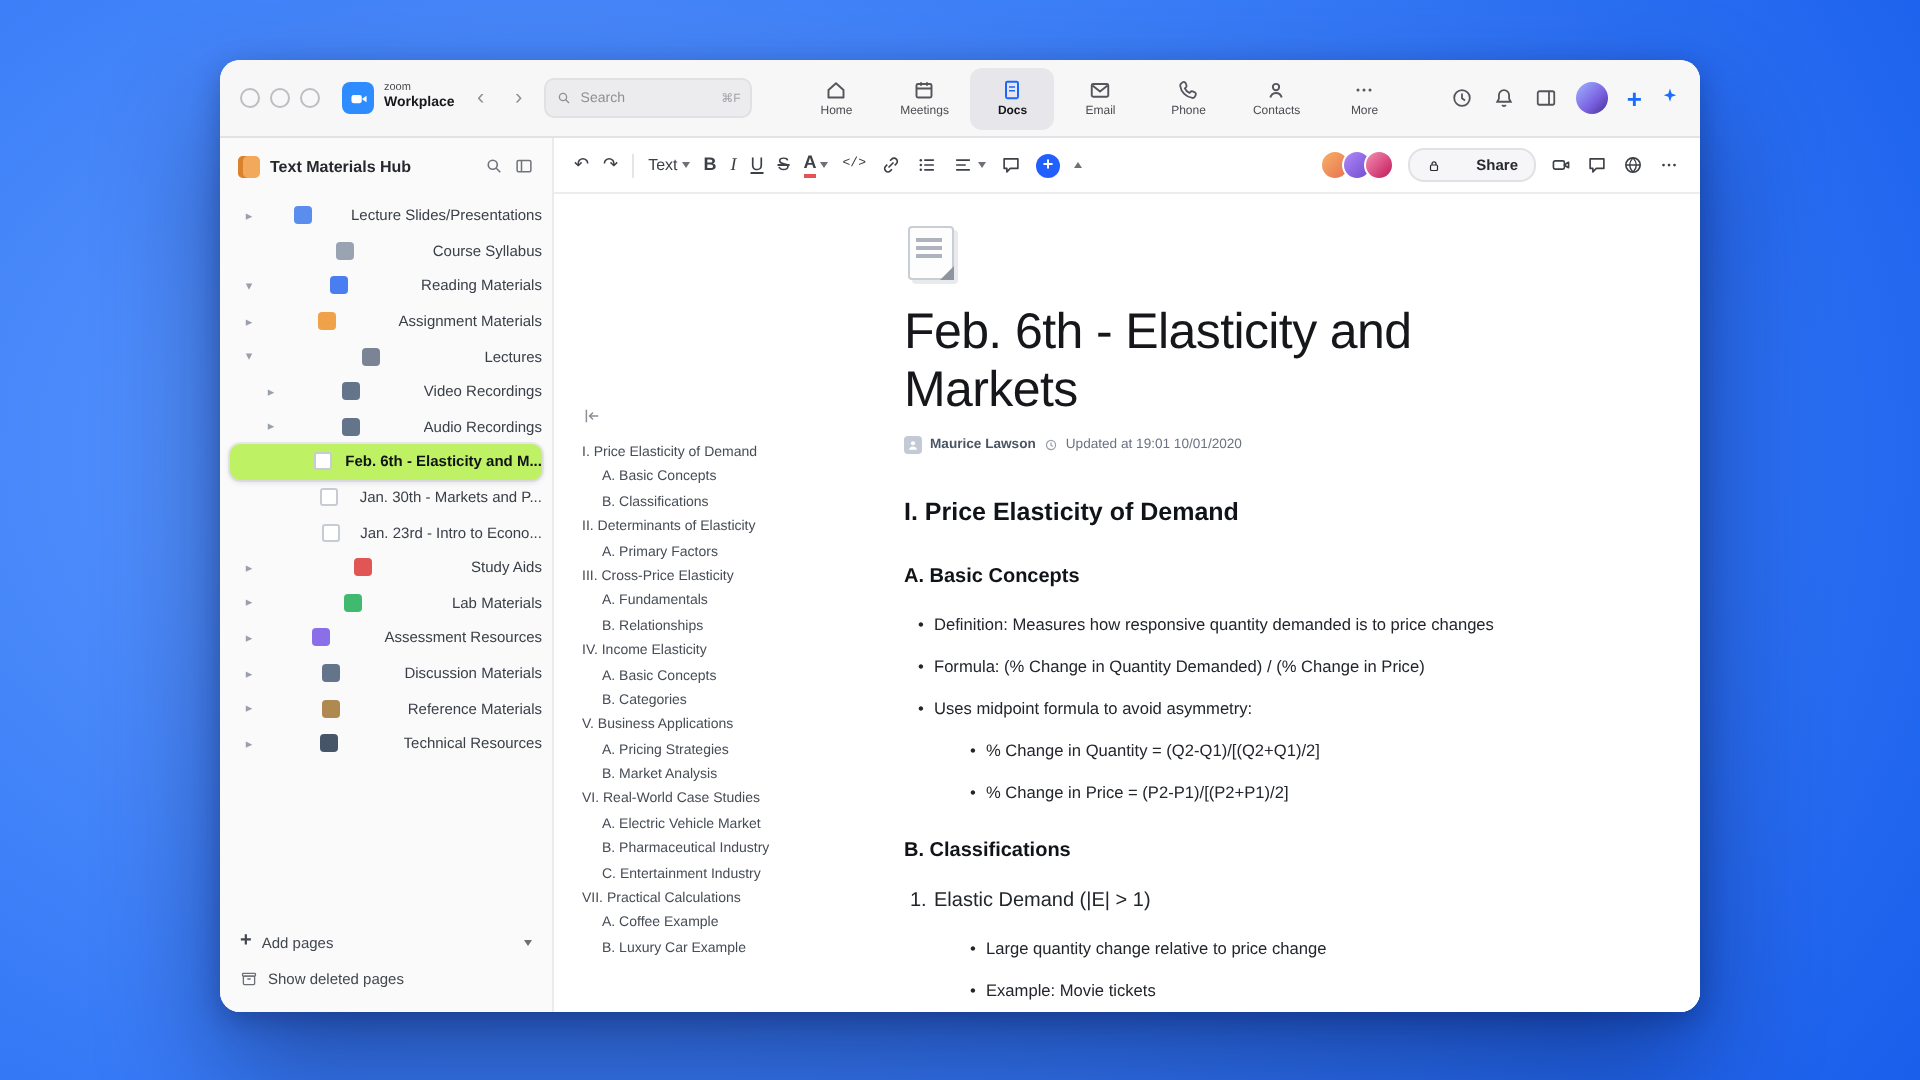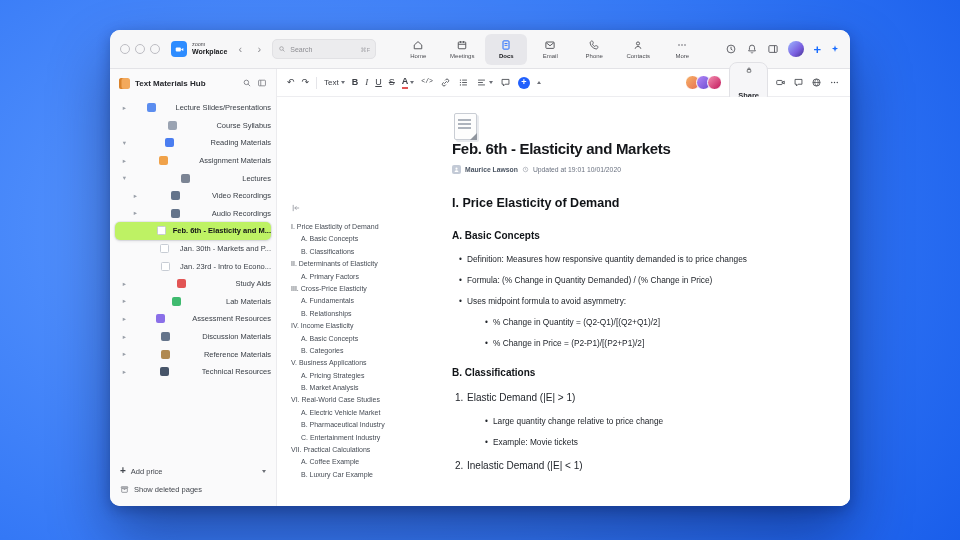--- a/index.html
+++ b/index.html
@@ -81,38 +81,38 @@
   .plus-circle{width:12px;height:12px;border-radius:50%;background:#2160fd;color:#fff;display:flex;align-items:center;justify-content:center;
     font-size:9px;font-weight:700;border:0;padding:0;line-height:1;}
   .tb-grow{margin-left:auto;display:flex;align-items:center;gap:7px;}
   .tavs{display:flex;align-items:center;}
   .tav{width:13px;height:13px;border-radius:50%;border:1.5px solid #fff;}
   .tav+.tav{margin-left:-4px;}
   .tav1{background:linear-gradient(135deg,#f7b267,#e76f51);}
   .tav2{background:linear-gradient(135deg,#b388f9,#6c4ccf);}
   .tav3{background:linear-gradient(135deg,#f48fb1,#c2185b);}
   .share-btn{display:flex;align-items:center;gap:17px;padding:3px 8px;border:1px solid #e1e1e5;border-radius:8px;background:#f6f6f8;
-    font-size:7.5px;font-weight:700;color:#27292e;flex-direction:column;}
+    font-size:7.5px;font-weight:700;color:#27292e;}
   .share-btn svg{width:8px;height:8px;}
   
   .doccanvas{flex:1;position:relative;background:#fff;min-height:0;overflow:hidden;}
   .outline{position:absolute;left:14px;top:106px;width:158px;}
   .outline-collapse{background:none;border:0;padding:0;color:#8b8f97;display:flex;}
   .outline-collapse svg{width:10px;height:10px;}
   .outline-list{margin-top:8px;}
   .outline-item{height:12.4px;font-size:7px;color:#464c55;white-space:nowrap;overflow:hidden;line-height:12.4px;}
   .outline-item[data-level="1"]{padding-left:10px;}
   .doc-body{position:absolute;left:175px;top:16px;width:332px;}
   .doc-icon{width:21px;height:25px;background:#fdfdfd;border:1px solid #c9cdd4;border-radius:2px;position:relative;margin-left:2px;
     box-shadow:2px 2px 0 #e8eaee;}
   .doc-icon::before{content:"";position:absolute;left:3px;top:5px;width:13px;height:1.6px;background:#aeb4bd;
     box-shadow:0 4px 0 #aeb4bd, 0 8px 0 #aeb4bd;}
   .doc-icon::after{content:"";position:absolute;right:-1px;bottom:-1px;width:0;height:0;
     border-left:7px solid transparent;border-bottom:7px solid #8f959e;}
-  .doc-title{font-size:15px;font-weight:700;letter-spacing:-.3px;color:#15171b;}
+  .doc-title{margin-top:12px;font-size:25px;font-weight:400;letter-spacing:-.3px;color:#15171b;}
   .byline{margin-top:8px;display:flex;align-items:center;gap:4px;font-size:6.8px;color:#6b7280;}
   .byline-avatar{width:9px;height:9px;border-radius:2px;background:#c3cad6;display:flex;align-items:center;justify-content:center;color:#fff;}
   .byline-avatar svg{width:7px;height:7px;}
   .byline-author{color:#4b5563;font-weight:600;}
   .byline svg.clock{width:7px;height:7px;color:#9aa0a9;}
   .content .block{position:relative;color:#22262c;line-height:1.45;}
   .block[data-type="h2"]{font-size:12.5px;font-weight:800;color:#101317;margin-top:20px;}
   .block[data-type="h3"]{font-size:10px;font-weight:800;color:#101317;margin-top:17px;}
   .block[data-type="bullet"]{font-size:8.3px;margin-top:9px;}
   .block[data-type="bullet"][data-level="1"]{margin-left:15px;}
@@ -335,21 +335,21 @@
             <div class="tree-row" data-level="0">
               <span class="tree-chev">▸</span>
               <span class="tree-icon" data-icon="block" style="--ic: #475569;"></span>
               <span class="tree-label">Technical Resources</span>
             </div>
         </div>
 
         <div class="sb-footer">
           <button class="sbf-row">
             <span class="sbf-plus">+</span>
-            <span>Add price</span>
+            <span>Add pages</span>
             <span class="sbf-spacer"></span>
             <i class="car"></i>
           </button>
           <button class="sbf-row">
             <svg viewBox="0 0 16 16">
                 <rect x="3" y="5.5" width="10" height="7.5" rx="1" fill="none" stroke="currentColor" stroke-width="1.2"></rect>
                 <rect x="2.3" y="3" width="11.4" height="2.5" rx=".6" fill="none" stroke="currentColor" stroke-width="1.2"></rect>
                 <path d="M6.5 8h3" stroke="currentColor" stroke-width="1.2"></path>
               </svg>
             <span>Show deleted pages</span>

